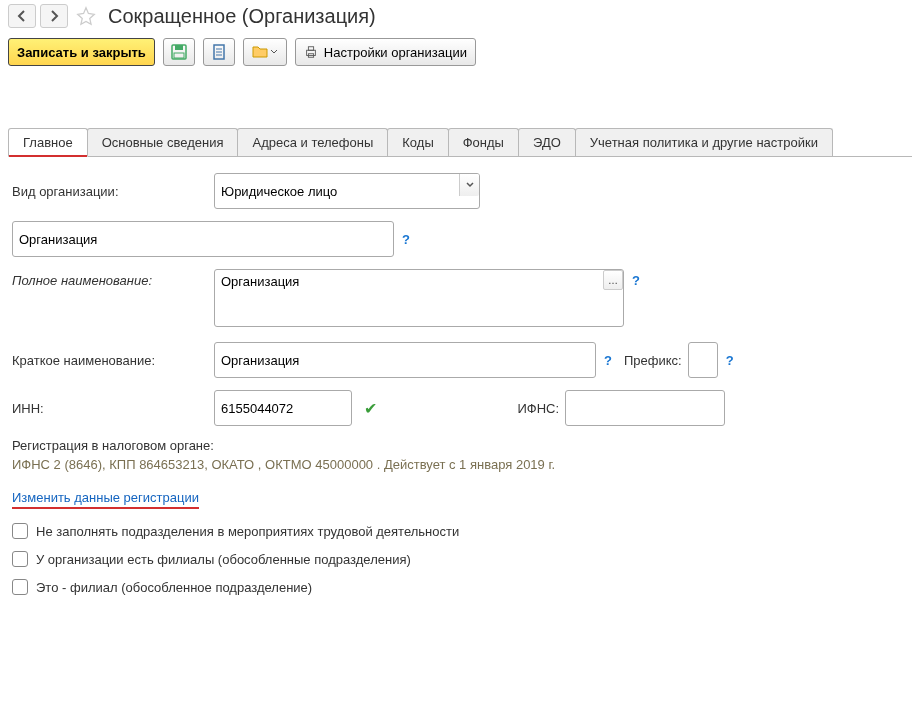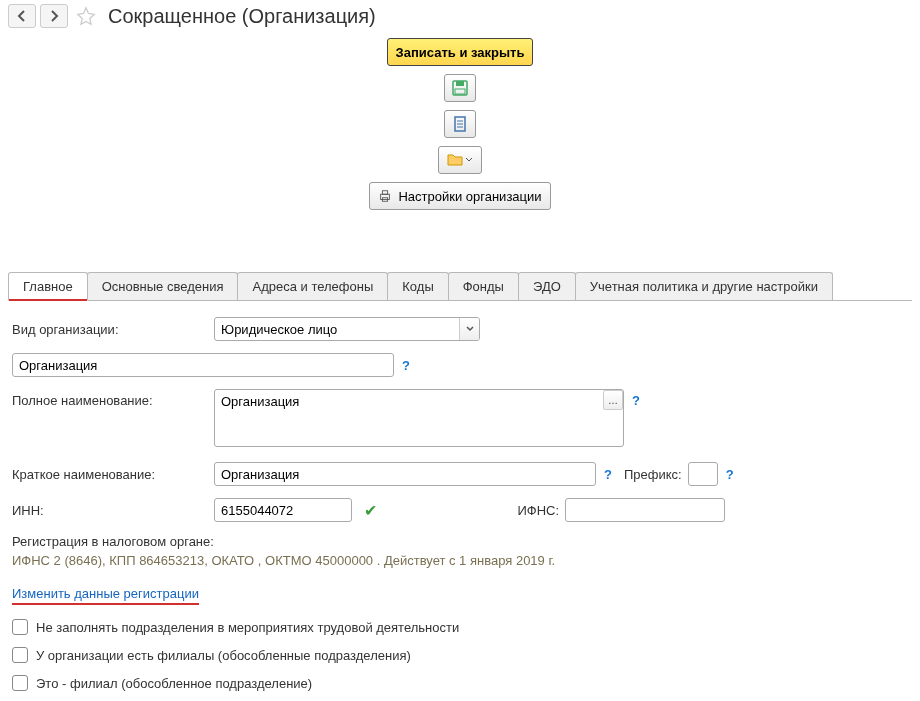--- a/index.html
+++ b/index.html
@@ -2,34 +2,34 @@
 <html><head>
   <meta charset="utf-8">
   <style>
     * { box-sizing: border-box; margin: 0; padding: 0; }
     body { font-family: Arial, sans-serif; font-size: 13px; background: #fff; color: #333; }
     .top-nav { display: flex; align-items: center; padding: 4px 8px; gap: 4px; }
     .nav-btn { width: 28px; height: 24px; border: 1px solid #ccc; background: #f5f5f5; border-radius: 3px; display: flex; align-items: center; justify-content: center; cursor: pointer; }
     .nav-btn svg { width: 12px; height: 12px; }
     .star-icon { width: 20px; height: 20px; margin: 0 4px; color: #ccc; }
     .page-title { font-size: 20px; color: #333; margin-left: 4px; }
-    .toolbar { display: flex; align-items: center; padding: 6px 8px; gap: 8px; flex-direction: column; }
+    .toolbar { display: flex; align-items: center; padding: 6px 8px; gap: 8px; }
     .btn { height: 28px; border: 1px solid #999; border-radius: 3px; background: linear-gradient(#fff,#e8e8e8); display: flex; align-items: center; justify-content: center; padding: 0 8px; cursor: pointer; font-size: 13px; }
     .btn-primary { background: linear-gradient(#fff176,#ffd54f); border-color: #444; font-weight: bold; }
     .btn-icon { width: 32px; padding: 0; }
     .btn-icon svg { width: 16px; height: 16px; }
     .tabs { display: flex; border-bottom: 1px solid #b8b8b8; margin: 8px 8px 0 8px; }
     .tab { padding: 6px 14px; border: 1px solid #b8b8b8; border-bottom: none; background: #f0f0f0; cursor: pointer; font-size: 13px; border-radius: 3px 3px 0 0; margin-right: -1px; margin-top: 48px; }
     .tab.active { background: #fff; border-bottom: 1px solid #fff; margin-bottom: -1px; position: relative; }
     .tab.active::after { content:''; position:absolute; left:0; right:0; bottom:-1px; height:2px; background:#d32f2f; }
     .form { padding: 16px 12px; }
     .row { display: flex; align-items: center; margin-bottom: 12px; }
     .row.row-top { align-items: flex-start; }
     .lbl { width: 202px; flex-shrink: 0; font-size: 13px; }
-    .input { height: 24px; border: 1px solid #aaa; border-radius: 3px; padding: 4px 6px; font-size: 13px; background: #fff; }
+    .input { height: 36px; border: 1px solid #aaa; border-radius: 3px; padding: 4px 6px; font-size: 13px; background: #fff; }
     .select-wrap { position: relative; display: inline-block; }
     .select-btn { position: absolute; right: 1px; top: 1px; width: 20px; height: 22px; border-left: 1px solid #ccc; background: linear-gradient(#fff,#eee); display: flex; align-items: center; justify-content: center; border-radius: 0 2px 2px 0; cursor: pointer; }
     .help { color: #1976d2; margin-left: 8px; cursor: pointer; font-weight: bold; }
     .textarea-wrap { position: relative; display: inline-block; }
     .ta-btn { position: absolute; right: 1px; top: 1px; width: 20px; height: 20px; border: 1px solid #ccc; background: linear-gradient(#fff,#eee); display: flex; align-items: center; justify-content: center; border-radius: 2px; cursor: pointer; font-size: 10px; }
     textarea.input { height: 58px; padding: 4px 22px 4px 6px; resize: none; font-family: inherit; }
     .check-green { color: #3a9d3a; margin-left: 12px; font-size: 16px; }
     .section-lbl { font-size: 13px; margin-bottom: 4px; }
     .tax-info { color: #7a7052; font-size: 13px; margin-bottom: 18px; }
     .link { color: #1565c0; cursor: pointer; font-size: 13px; }
@@ -116,21 +116,21 @@
       </div>
     </div>
   </div>
 
   <div class="row">
     <input class="input" style="width: 382px;" value="Организация">
     <span class="help">?</span>
   </div>
 
   <div class="row row-top">
-    <div class="lbl" style="padding-top:4px;">Полное наименование:</div>
+    <div class="lbl" style="padding-top:4px;font-style:italic;">Полное наименование:</div>
     <div class="textarea-wrap">
       <textarea class="input" style="width: 410px;">Организация</textarea>
       <div class="ta-btn">…</div>
     </div>
     <span class="help" style="margin-top:4px;">?</span>
   </div>
 
   <div class="row">
     <div class="lbl">Краткое наименование:</div>
     <input class="input" style="width: 382px;" value="Организация">

